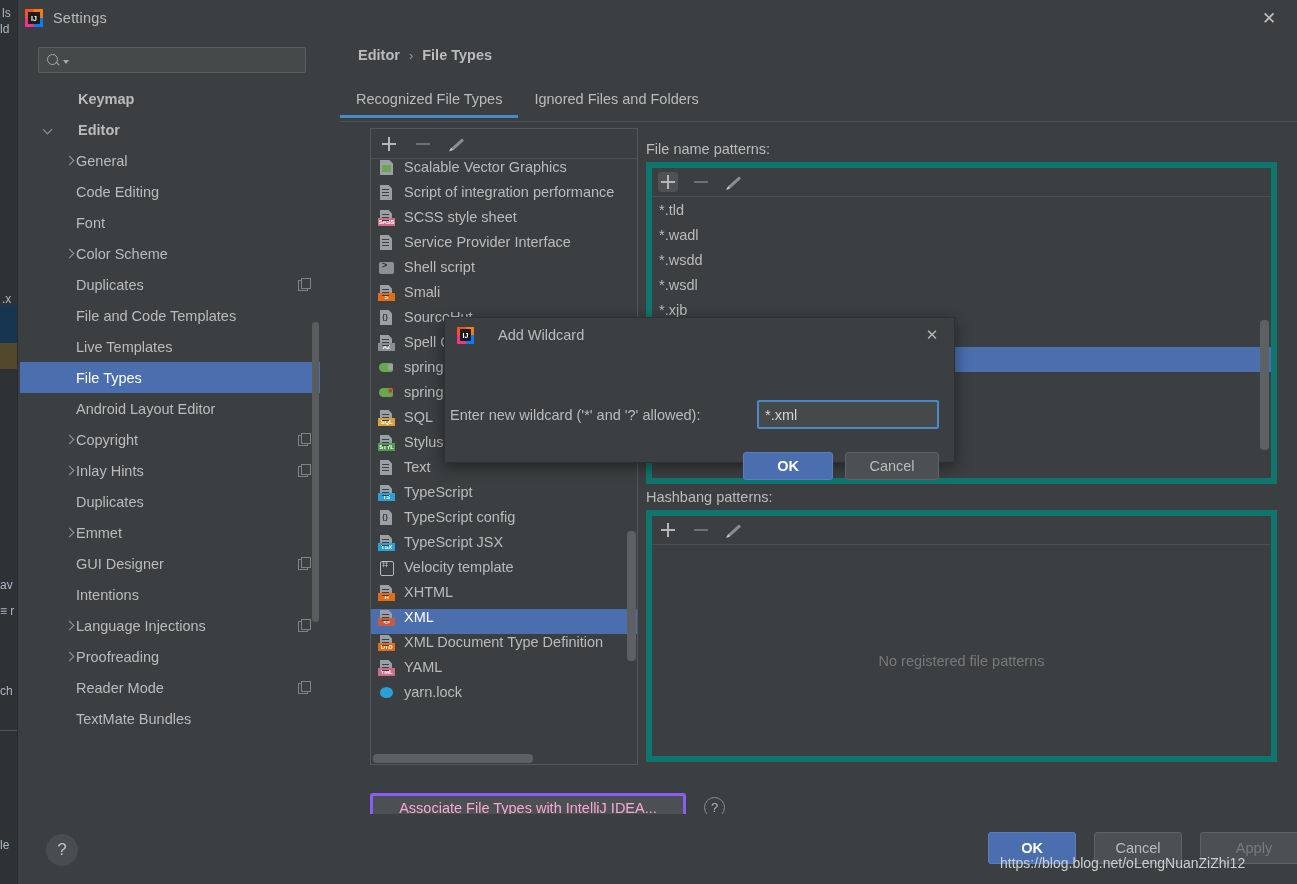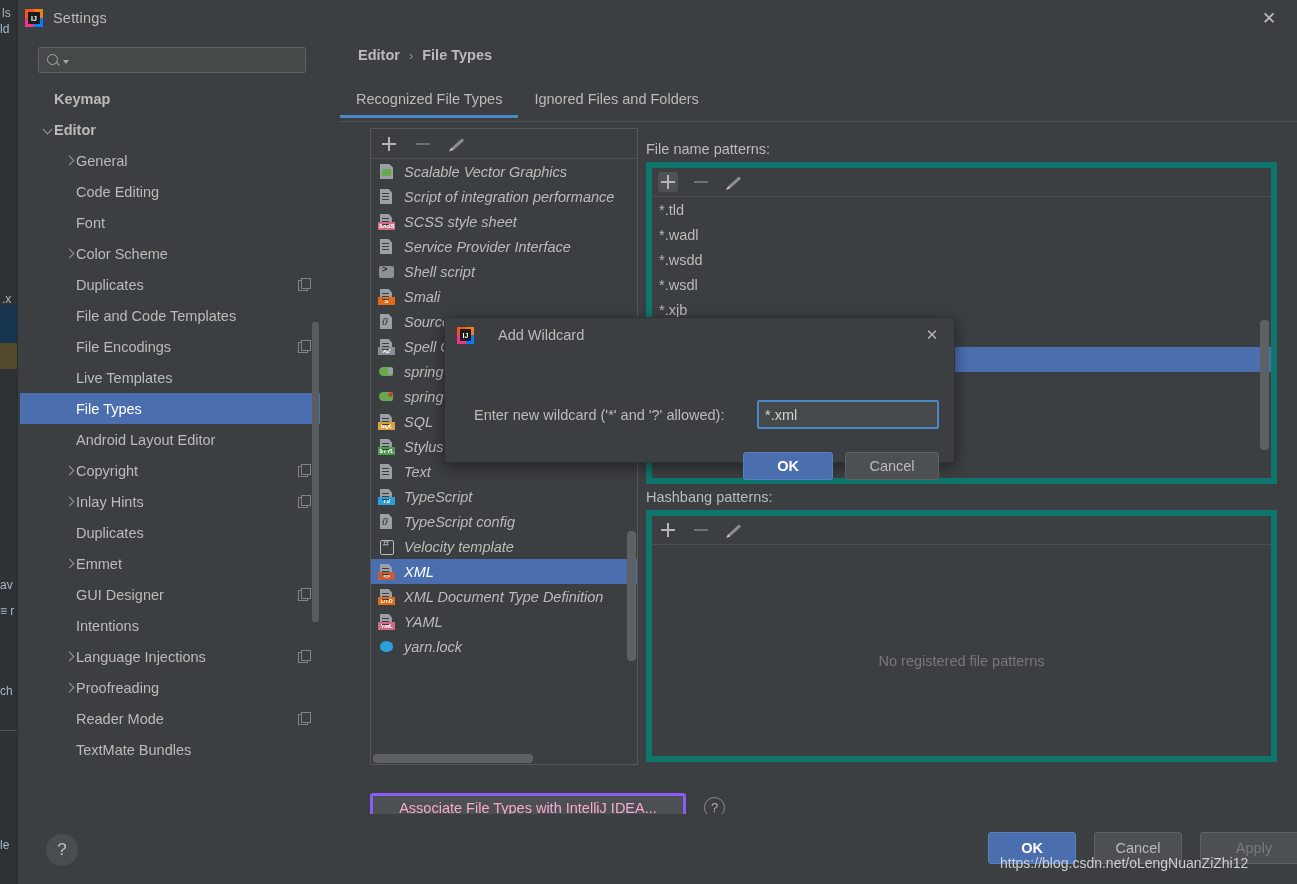--- a/index.html
+++ b/index.html
@@ -86,21 +86,21 @@
   }
   .tnode .arrow.open::before,
   .tnode .arrow.closed::before {
     content: ""; position: absolute; left: 2px; top: 2px;
     width: 6px; height: 6px;
     border-right: 1.6px solid #9a9a9a; border-bottom: 1.6px solid #9a9a9a;
   }
   .tnode .arrow.closed::before { transform: rotate(-45deg); }
   .tnode .arrow.open::before { transform: rotate(45deg); }
   .tlabel { white-space: nowrap; }
-  .tnode.bold .tlabel { font-weight: bold; }
+  .tnode.bold .tlabel { font-weight: bold; margin-left: 24px; }
   .copy-icon {
     position: absolute; right: 10px; top: 9px; width: 12px; height: 12px;
     opacity: .75;
   }
   .copy-icon::before {
     content: ""; position: absolute; left: 0; top: 2px; width: 8px; height: 9px;
     border: 1.3px solid #9a9a9a;
   }
   .copy-icon::after {
     content: ""; position: absolute; left: 3px; top: 0; width: 8px; height: 9px;
@@ -166,23 +166,23 @@
   }
   .ic-pencil::after {
     content: ""; position: absolute; left: 2px; top: 14px;
     width: 4px; height: 4px; background: #c9c9c9;
     clip-path: polygon(0 100%, 100% 60%, 55% 0);
   }
   .ft-list {
     position: relative; height: 595px; overflow: hidden;
   }
   .ft-row {
-    height: 25px; display: flex; align-items: center;
+    height: 25px; display: flex; 
     padding-left: 7px; font-size: 14.5px; color: #bbbbbb;
-    white-space: nowrap; cursor: default; font-style: italic;
+    white-space: nowrap; cursor: default;
   }
   .ft-row.sel { background: #4b6eaf; color: #ffffff; }
   .fi {
     width: 17px; height: 17px; margin-right: 9px; flex: 0 0 17px;
     position: relative;
   }
   
   .fi.doc::before {
     content: ""; position: absolute; left: 2px; top: 1px;
     width: 12px; height: 15px; background: #9aa0a6;
@@ -351,21 +351,21 @@
   .modal-title .mt {
     margin-left: 24px; font-size: 14.5px; color: #bbbbbb;
   }
   .modal-close {
     position: absolute; right: 10px; top: 5px; width: 24px; height: 24px;
     text-align: center; line-height: 24px; color: #b5b5b5; font-size: 15px;
     cursor: default;
   }
   .modal-body { position: relative; height: 112px; }
   .modal-label {
-    position: absolute; left: 29px; top: 55px;
+    position: absolute; left: 5px; top: 55px;
     font-size: 14.5px; color: #bbbbbb; white-space: nowrap;
   }
   .modal-input {
     position: absolute; left: 312px; top: 48px; width: 182px; height: 29px;
     background: #45494a; border: 2px solid #4a88c7; border-radius: 2px;
     color: #d5d5d5; font-size: 14.5px; padding-left: 6px; outline: none;
     font-family: "Liberation Sans", sans-serif;
   }
   .modal-ok {
     position: absolute; left: 298px; top: 100px; width: 90px; height: 28px;
@@ -472,25 +472,20 @@
             <span class="arrow "></span>
             <span class="tlabel">Duplicates</span>
             <span class="copy-icon"></span>
           </div>
           <div class="tnode" style="padding-left: 44px;">
             <span class="arrow "></span>
             <span class="tlabel">File and Code Templates</span>
           </div>
           <div class="tnode" style="padding-left: 44px;">
             <span class="arrow "></span>
-            <span class="tlabel">File Encodings</span>
-            <span class="copy-icon"></span>
-          </div>
-          <div class="tnode" style="padding-left: 44px;">
-            <span class="arrow "></span>
             <span class="tlabel">Live Templates</span>
           </div>
           <div class="tnode sel" style="padding-left: 44px;">
             <span class="arrow "></span>
             <span class="tlabel">File Types</span>
           </div>
           <div class="tnode" style="padding-left: 44px;">
             <span class="arrow "></span>
             <span class="tlabel">Android Layout Editor</span>
           </div>
@@ -630,22 +625,34 @@
               <span class="fi doc">
                 <span class="badge" style="background: rgb(43, 159, 216);">TS</span>
               </span>
               <span>TypeScript</span>
             </div>
             <div class="ft-row">
               <span class="fi sourcehut"></span>
               <span>TypeScript config</span>
             </div>
             <div class="ft-row">
+              <span class="fi doc">
+                <span class="badge" style="background: rgb(43, 159, 216);">TSX</span>
+              </span>
+              <span>TypeScript JSX</span>
+            </div>
+            <div class="ft-row">
               <span class="fi velocity"></span>
               <span>Velocity template</span>
+            </div>
+            <div class="ft-row">
+              <span class="fi doc">
+                <span class="badge" style="background: rgb(224, 108, 24);">H</span>
+              </span>
+              <span>XHTML</span>
             </div>
             <div class="ft-row sel">
               <span class="fi doc">
                 <span class="badge" style="background: rgb(199, 92, 60);">&lt;&gt;</span>
               </span>
               <span>XML</span>
             </div>
             <div class="ft-row">
               <span class="fi doc">
                 <span class="badge" style="background: rgb(224, 108, 24);">DTD</span>
@@ -716,21 +723,21 @@
     </div>
 
     <div class="bottombar">
       <div class="help-round">?</div>
       <button class="btn primary" style="left:968px;top:18px;width:88px;">OK</button>
       <button class="btn" style="left:1074px;top:18px;width:88px;">Cancel</button>
       <button class="btn disabled" style="left:1180px;top:18px;width:108px;">Apply</button>
     </div>
   </div>
 
-  <div class="watermark">https://blog.csdn.net/oLengNuanZiZhi12</div>
+  <div class="watermark">https://blog.blog.net/oLengNuanZiZhi12</div>
 
   <div class="modal">
     <div class="modal-title">
       <span class="mi">
         <span class="ij">
             <span class="q q1"></span>
             <span class="q q2"></span>
             <span class="q q3"></span>
             <span class="q q4"></span>
             <span class="inner"></span>

